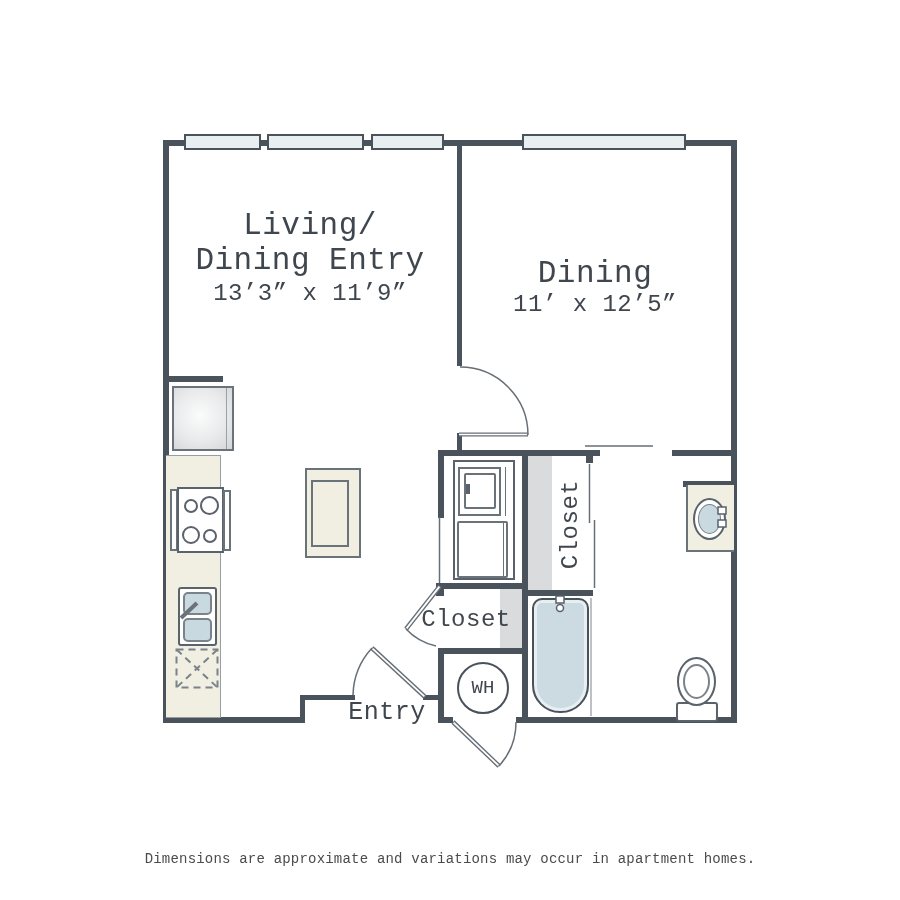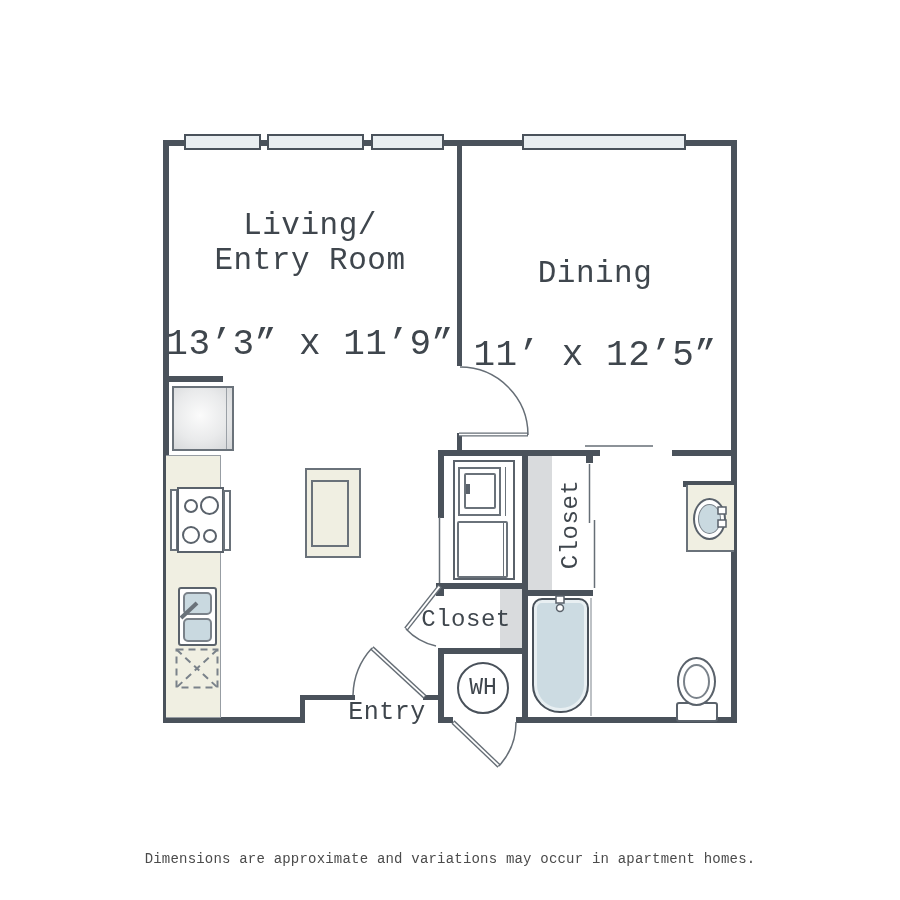--- a/index.html
+++ b/index.html
@@ -5,25 +5,25 @@
   html,body{margin:0;padding:0;background:#ffffff;}
   #canvas{position:relative;width:900px;height:900px;background:#fff;overflow:hidden;
           font-family:Liberation Mono, monospace;color:#3f464d;}
   .abs{position:absolute;box-sizing:border-box;}
   .wall{position:absolute;background:#4a525b;}
   .window{position:absolute;box-sizing:border-box;background:#e9eef1;border:2px solid #4a525b;}
   .band{position:absolute;background:#d9dbdd;}
   .beige{background:#f0efe2;}
   .label{position:absolute;text-align:center;letter-spacing:.5px;color:#3f464d;}
   .room-name{font-size:31px;}
-  .room-dim{font-size:36px;margin-top:44px;}
+  .room-dim{font-size:24px;}
   .small-label{font-size:24px;}
   svg.overlay{position:absolute;left:0;top:0;}
   #wh-circle{display:flex;align-items:center;justify-content:center;
-             border:2.5px solid #49515a;border-radius:50%;background:#fff;font-size:23px;}
+             border:2.5px solid #49515a;border-radius:50%;background:#fff;font-size:19px;}
   #footer{position:absolute;left:0;top:851px;width:900px;text-align:center;
           font-size:14px;color:#4b4b4b;letter-spacing:.2px;}
 </style>
 </head>
 <body>
 
 <div id="canvas">
 
   <div class="wall" style="left:163px;top:140px;width:574px;height:6px;"></div>
   <div class="wall" style="left:163px;top:140px;width:6px;height:582px;"></div>
@@ -128,21 +128,21 @@
     </g>
 
     <path d="M 181 618 L 197 603" stroke="#6a727a" stroke-width="4"></path>
     <rect x="556" y="596" width="8" height="7" fill="#fff" stroke="#5a626b" stroke-width="1.5"></rect>
     <circle cx="560" cy="608" r="3.5" fill="#fff" stroke="#5a626b" stroke-width="1.5"></circle>
     <rect x="718" y="507" width="8" height="7" fill="#fff" stroke="#5a626b" stroke-width="1.5"></rect>
     <rect x="718" y="520" width="8" height="7" fill="#fff" stroke="#5a626b" stroke-width="1.5"></rect>
   </svg>
 
   <div class="label room-name" style="left:160px;top:208px;width:300px;">Living/</div>
-  <div class="label room-name" style="left:160px;top:243px;width:300px;">Entry Room</div>
+  <div class="label room-name" style="left:160px;top:243px;width:300px;">Dining Entry</div>
   <div class="label room-dim" style="left:160px;top:280px;width:300px;">13’3” x 11’9”</div>
 
   <div class="label room-name" style="left:445px;top:256px;width:300px;">Dining</div>
   <div class="label room-dim" style="left:445px;top:291px;width:300px;">11’ x 12’5”</div>
 
   <div class="label small-label" style="left:520px;top:511px;width:100px;transform:rotate(-90deg);">Closet</div>
 
   <div class="label small-label" style="left:416px;top:606px;width:100px;">Closet</div>
 
   <div class="label" style="left:337px;top:698px;width:100px;font-size:25px;text-align:center;">Entry</div>

